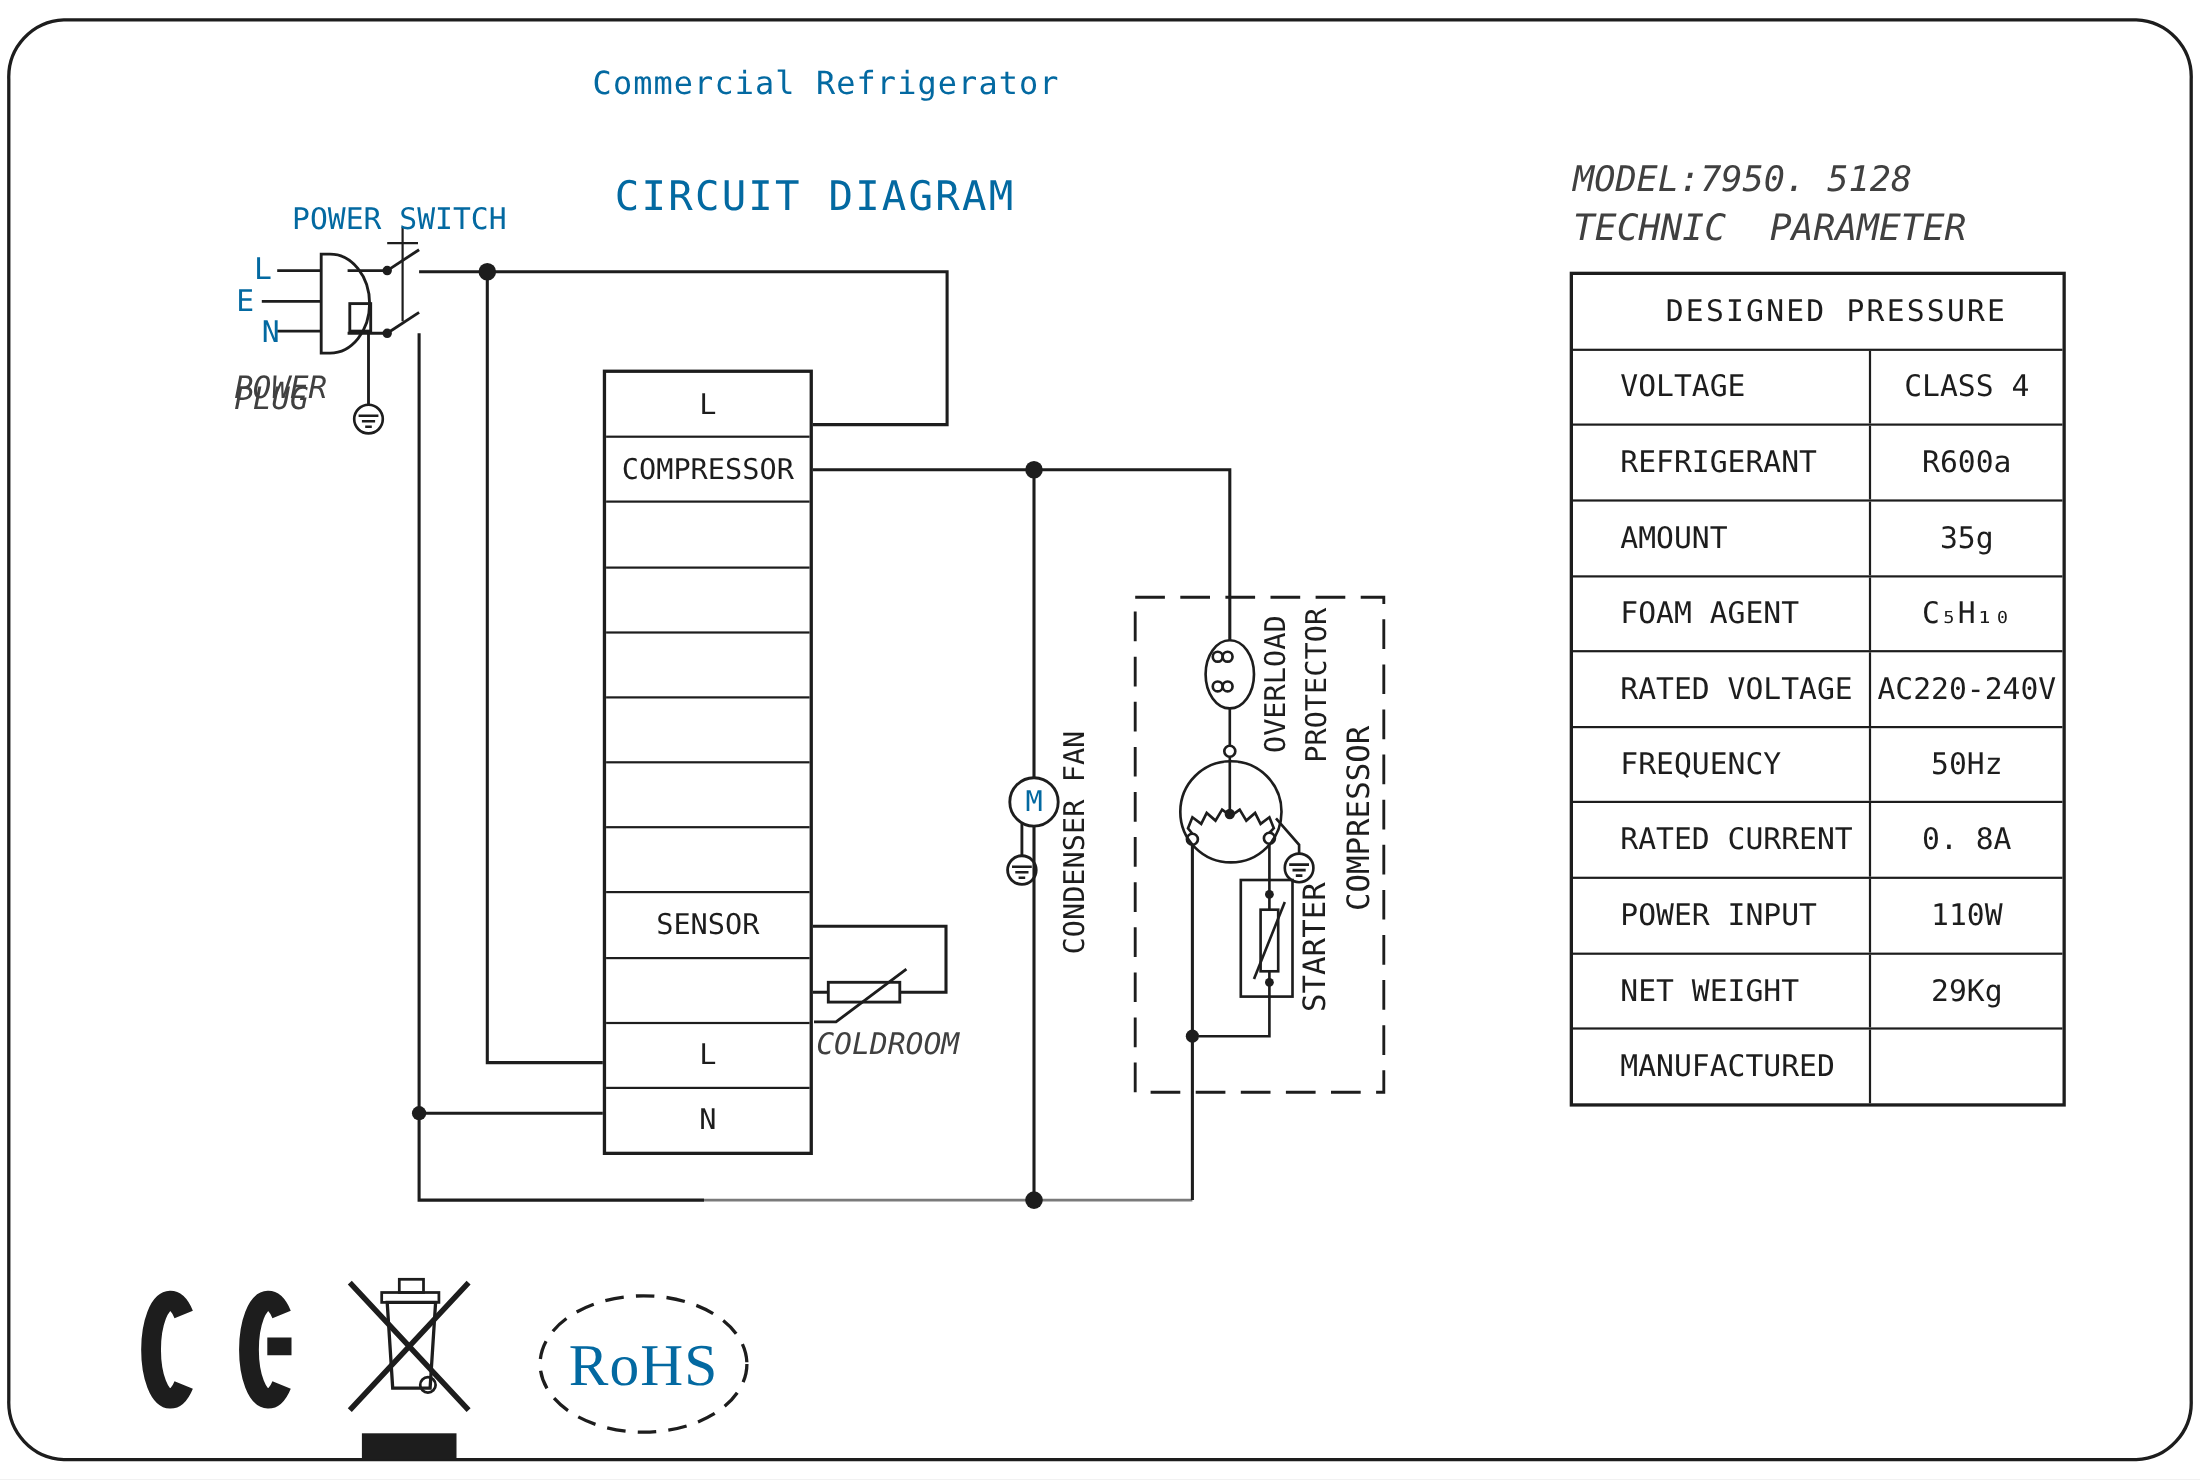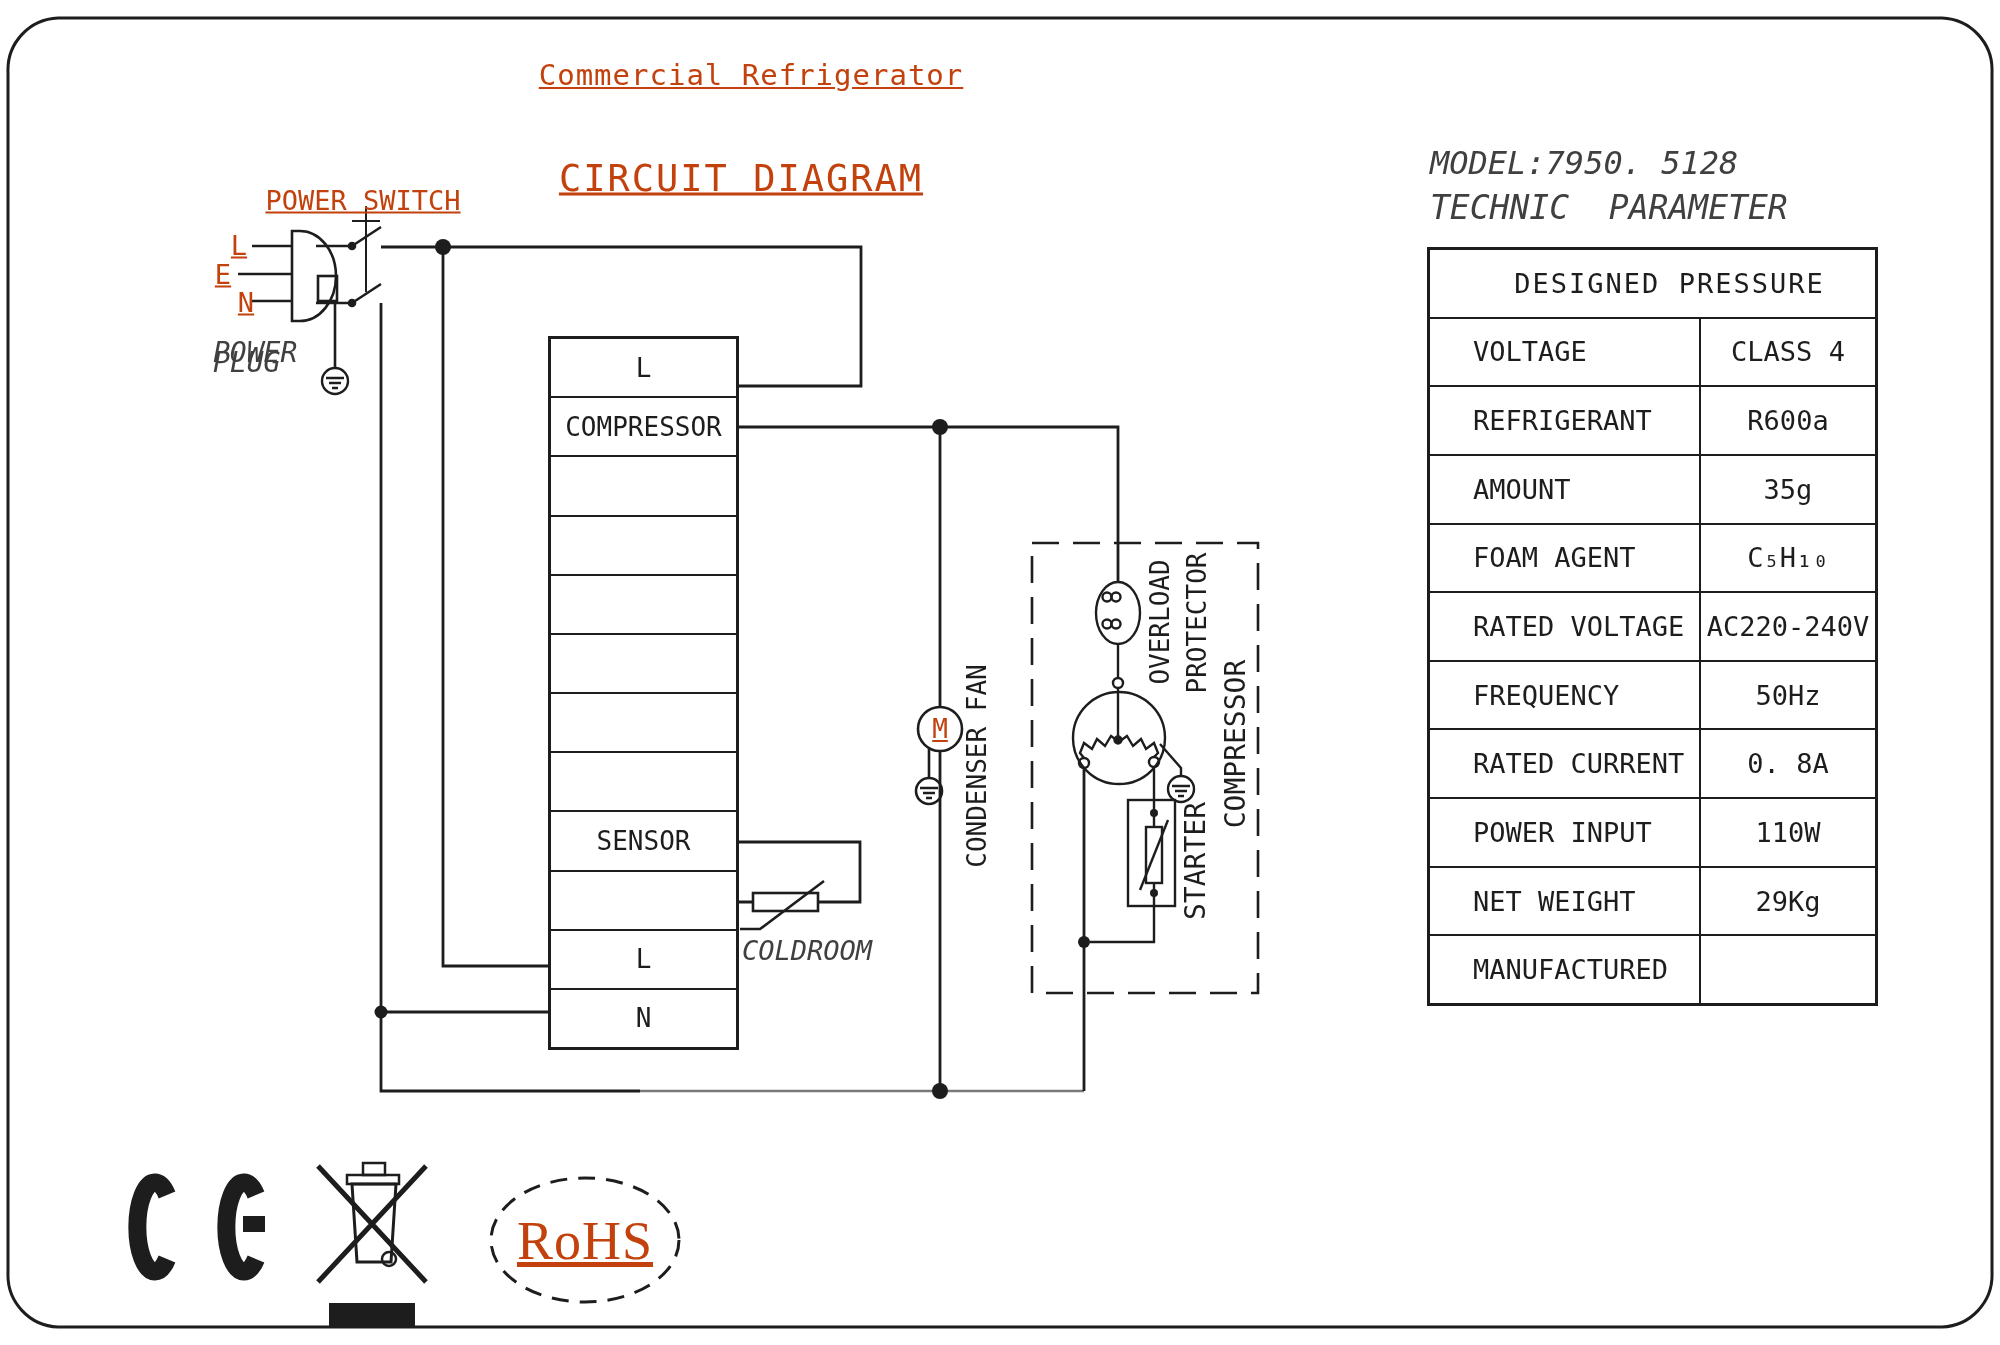--- a/index.html
+++ b/index.html
@@ -1,19 +1,19 @@
 <!DOCTYPE html>
 <html><head>
 <meta charset="utf-8">
 <style>
   html,body{margin:0;padding:0;background:#e8e8e8;}
   #page{position:relative;width:2000px;height:1345px;background:#ffffff;overflow:hidden;
         font-family:"DejaVu Sans Mono","Liberation Mono",monospace;color:#1d1d1d;}
   svg{position:absolute;left:0;top:0;}
-  .lbl{position:absolute;transform:translate(-50%,-50%);white-space:pre;color:#c2410c;text-decoration:underline;}
+  .lbl{position:absolute;transform:translate(-50%,-50%);white-space:pre;color:#0369a1;}
   .lbl-left{position:absolute;transform:translate(0,-50%);white-space:pre;color:#404040;font-style:italic;}
   .lbl-v{position:absolute;transform:translate(-50%,-50%) rotate(-90deg);white-space:pre;color:#1d1d1d;}
   .f28{font-size:28px;} .f27{font-size:27px;} .f26{font-size:26px;}
   .title1{font-size:29px;letter-spacing:1px;}
   .title2{font-size:37px;letter-spacing:2px;margin-top:38px;}
   .model{font-size:32px;}
   .technic{font-size:33px;}
   .rohs-text{font-family:"Liberation Serif","DejaVu Serif",serif;font-size:54px;letter-spacing:1px;}
   
   .tblock{position:absolute;left:548px;top:336px;width:191px;height:714px;

